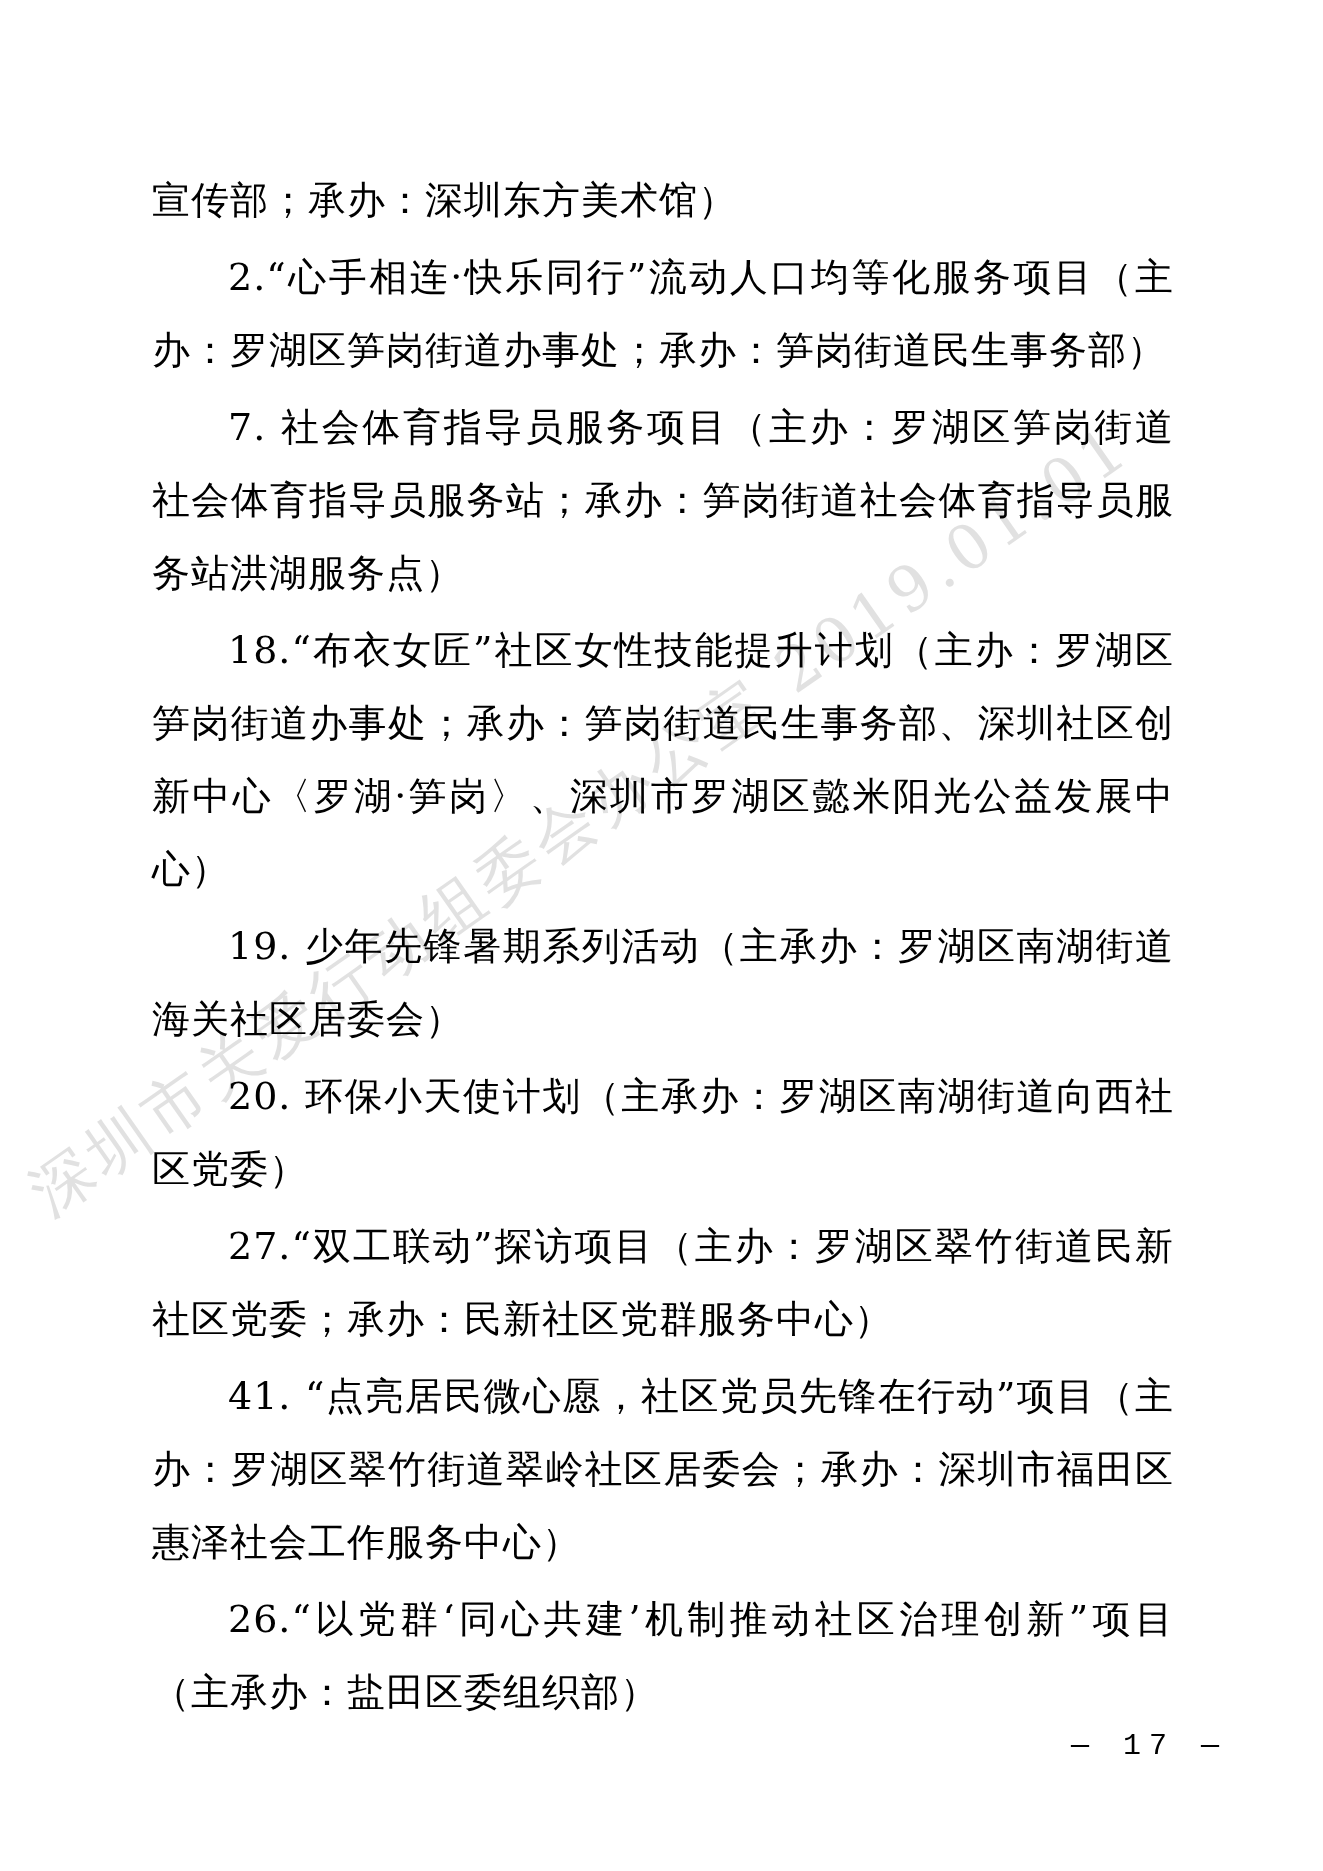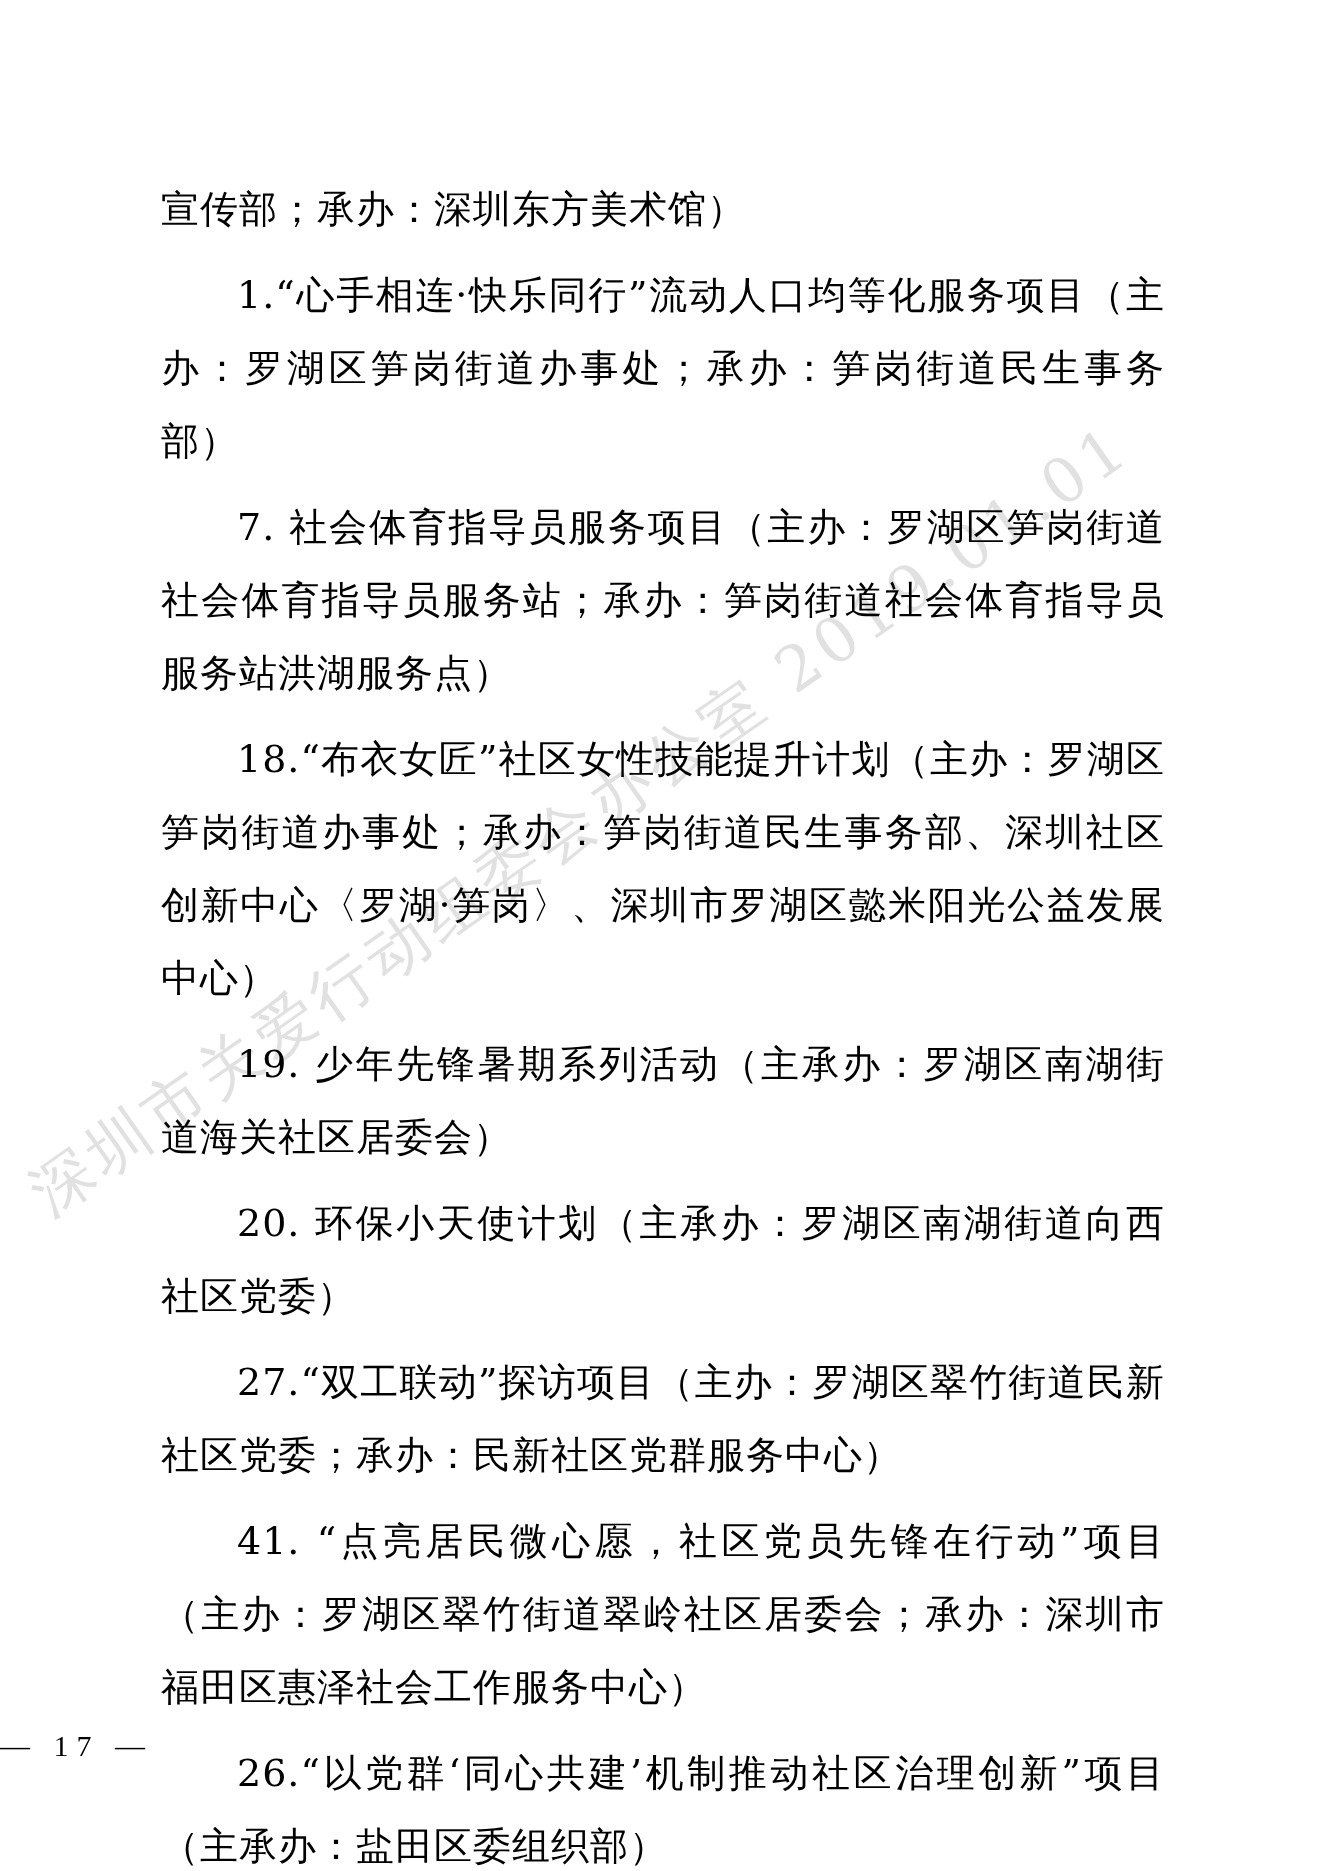--- a/index.html
+++ b/index.html
@@ -24,21 +24,21 @@
     left: 148px;
     top: 160px;
     width: 1030px;
   }
   .para {
     font-size: 38px;
     line-height: 73px;
     letter-spacing: 1px;
     text-align: justify;
     text-justify: inter-ideograph;
-    margin: 13px;
+    margin: 4px;
     font-family: "DejaVu Serif", "Liberation Serif", serif;
     white-space: pre-wrap;
     word-break: break-all;
   }
   .indent {
     text-indent: 76px;
   }
   .watermark {
     position: absolute;
     left: 170px;
@@ -56,36 +56,36 @@
     white-space: nowrap;
     display: flex;
     align-items: center;
     justify-content: center;
   }
   .page-number {
     position: absolute;
     left: 0;
     right: 96px;
     bottom: 108px;
-    text-align: left;
+    text-align: right;
     font-size: 30px;
     letter-spacing: 8px;
-    font-family: Liberation Serif, serif;
+    font-family: Liberation Mono, monospace;
   }
 </style>
 </head>
 <body>
 
 <div class="page">
 
   <div class="watermark">深圳市关爱行动组委会办公室 2019.01.01</div>
 
   <div class="doc-body">
     <p class="para">宣传部；承办：深圳东方美术馆）</p>
-    <p class="para indent">1.“心手相连·快乐同行”流动人口均等化服务项目（主办：罗湖区笋岗街道办事处；承办：笋岗街道民生事务部）</p>
+    <p class="para indent">2.“心手相连·快乐同行”流动人口均等化服务项目（主办：罗湖区笋岗街道办事处；承办：笋岗街道民生事务部）</p>
     <p class="para indent">7. 社会体育指导员服务项目（主办：罗湖区笋岗街道社会体育指导员服务站；承办：笋岗街道社会体育指导员服务站洪湖服务点）</p>
     <p class="para indent">18.“布衣女匠”社区女性技能提升计划（主办：罗湖区笋岗街道办事处；承办：笋岗街道民生事务部、深圳社区创新中心〈罗湖·笋岗〉、深圳市罗湖区懿米阳光公益发展中心）</p>
     <p class="para indent">19. 少年先锋暑期系列活动（主承办：罗湖区南湖街道海关社区居委会）</p>
     <p class="para indent">20. 环保小天使计划（主承办：罗湖区南湖街道向西社区党委）</p>
     <p class="para indent">27.“双工联动”探访项目（主办：罗湖区翠竹街道民新社区党委；承办：民新社区党群服务中心）</p>
     <p class="para indent">41. “点亮居民微心愿，社区党员先锋在行动”项目（主办：罗湖区翠竹街道翠岭社区居委会；承办：深圳市福田区惠泽社会工作服务中心）</p>
     <p class="para indent">26.“以党群‘同心共建’机制推动社区治理创新”项目（主承办：盐田区委组织部）</p>
   </div>
 
   <div class="page-number">— 17 —</div>

